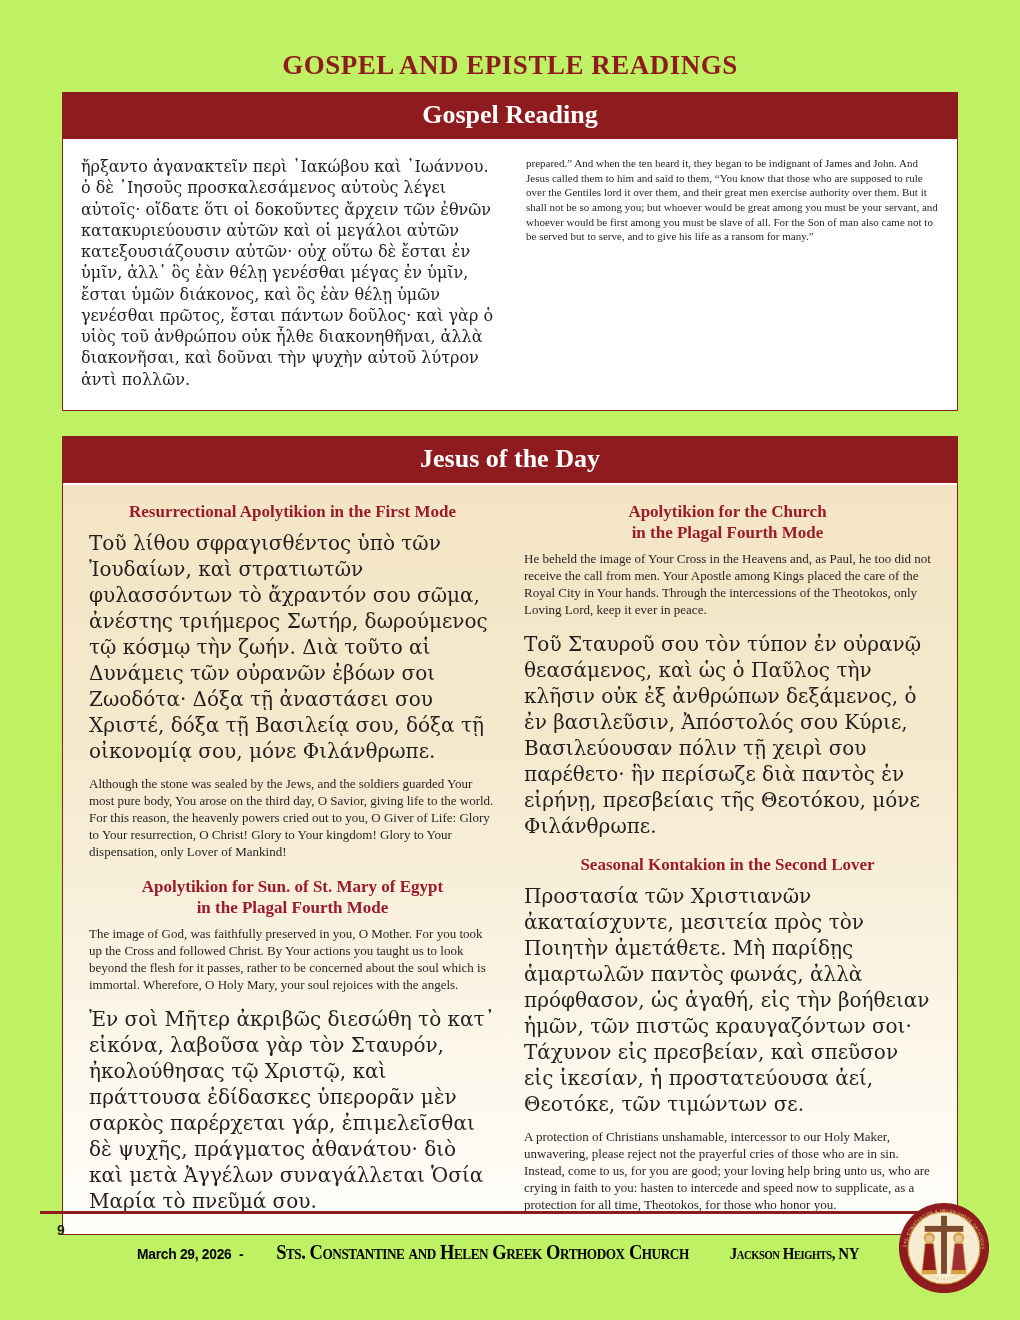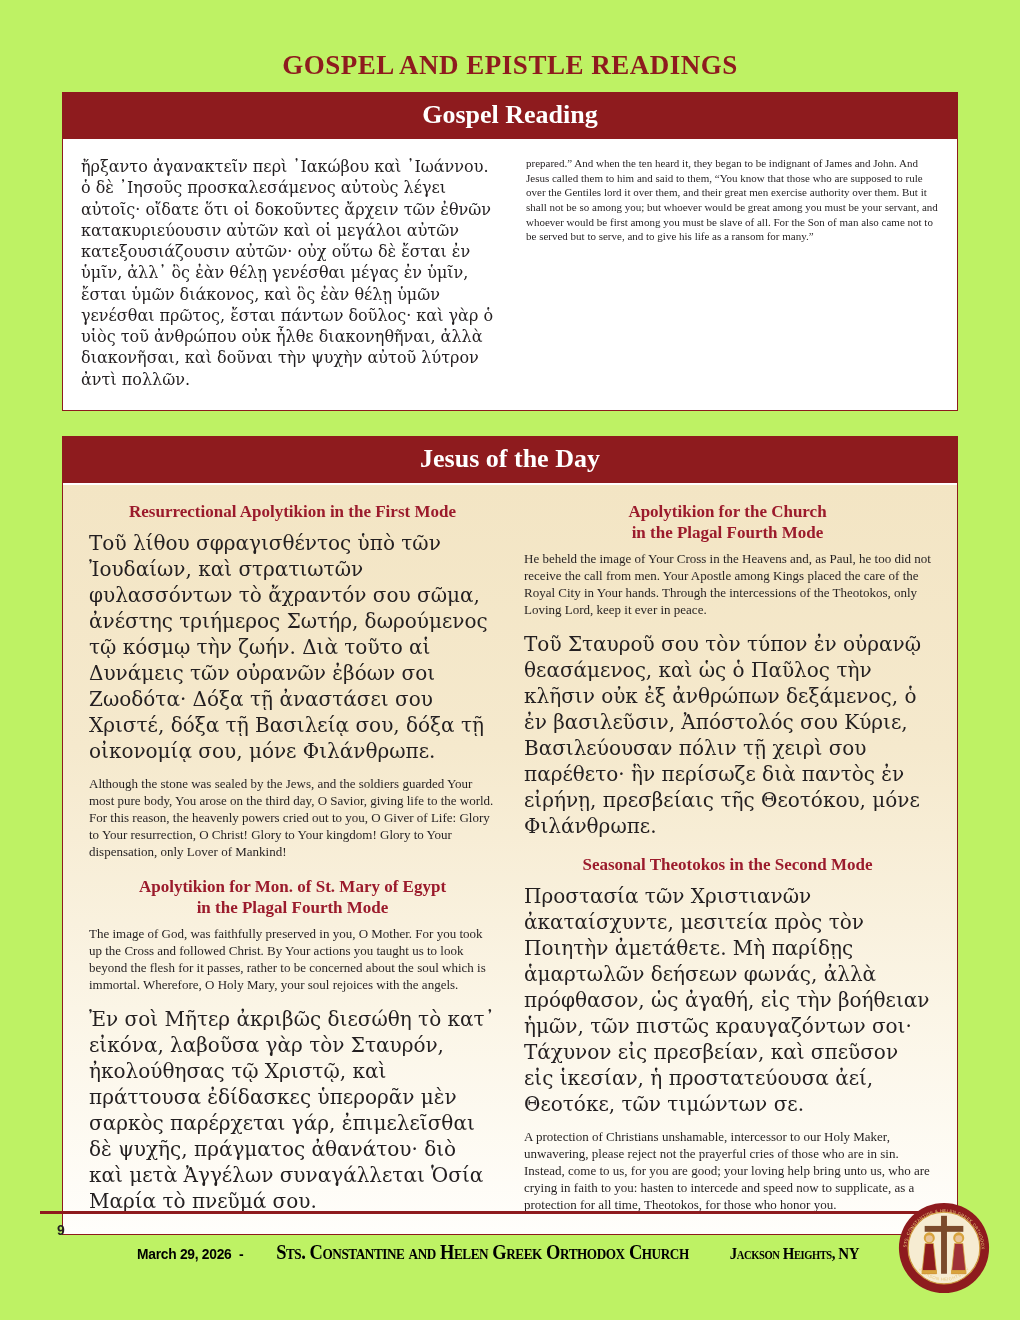--- a/index.html
+++ b/index.html
@@ -131,37 +131,37 @@
     <div class="banner">Jesus of the Day</div>
     <div class="hymns-content">
 
       <div class="col">
         <div class="hymn">
           <div class="hymn-title">Resurrectional Apolytikion in the First Mode</div>
           <p class="body-text greek">Τοῦ λίθου σφραγισθέντος ὑπὸ τῶν Ἰουδαίων, καὶ στρατιωτῶν φυλασσόντων τὸ ἄχραντόν σου σῶμα, ἀνέστης τριήμερος Σωτήρ, δωρούμενος τῷ κόσμῳ τὴν ζωήν. Διὰ τοῦτο αἱ Δυνάμεις τῶν οὐρανῶν ἐβόων σοι Ζωοδότα· Δόξα τῇ ἀναστάσει σου Χριστέ, δόξα τῇ Βασιλείᾳ σου, δόξα τῇ οἰκονομίᾳ σου, μόνε Φιλάνθρωπε.</p>
           <p class="body-text english">Although the stone was sealed by the Jews, and the soldiers guarded Your most pure body, You arose on the third day, O Savior, giving life to the world. For this reason, the heavenly powers cried out to you, O Giver of Life: Glory to Your resurrection, O Christ! Glory to Your kingdom! Glory to Your dispensation, only Lover of Mankind!</p>
         </div>
         <div class="hymn">
-          <div class="hymn-title">Apolytikion for Mon. of St. Mary of Egypt
+          <div class="hymn-title">Apolytikion for Sun. of St. Mary of Egypt
 in the Plagal Fourth Mode</div>
           <p class="body-text english">The image of God, was faithfully preserved in you, O Mother. For you took up the Cross and followed Christ. By Your actions you taught us to look beyond the flesh for it passes, rather to be concerned about the soul which is immortal. Wherefore, O Holy Mary, your soul rejoices with the angels.</p>
           <p class="body-text greek">Ἐν σοὶ Μῆτερ ἀκριβῶς διεσώθη τὸ κατ᾿ εἰκόνα, λαβοῦσα γὰρ τὸν Σταυρόν, ἠκολούθησας τῷ Χριστῷ, καὶ πράττουσα ἐδίδασκες ὑπερορᾶν μὲν σαρκὸς παρέρχεται γάρ, ἐπιμελεῖσθαι δὲ ψυχῆς, πράγματος ἀθανάτου· διὸ καὶ μετὰ Ἀγγέλων συναγάλλεται Ὁσία Μαρία τὸ πνεῦμά σου.</p>
         </div>
       </div>
 
       <div class="col">
         <div class="hymn">
           <div class="hymn-title">Apolytikion for the Church
 in the Plagal Fourth Mode</div>
           <p class="body-text english">He beheld the image of Your Cross in the Heavens and, as Paul, he too did not receive the call from men. Your Apostle among Kings placed the care of the Royal City in Your hands. Through the intercessions of the Theotokos, only Loving Lord, keep it ever in peace.</p>
           <p class="body-text greek">Τοῦ Σταυροῦ σου τὸν τύπον ἐν οὐρανῷ θεασάμενος, καὶ ὡς ὁ Παῦλος τὴν κλῆσιν οὐκ ἐξ ἀνθρώπων δεξάμενος, ὁ ἐν βασιλεῦσιν, Ἀπόστολός σου Κύριε, Βασιλεύουσαν πόλιν τῇ χειρὶ σου παρέθετο· ἣν περίσωζε διὰ παντὸς ἐν εἰρήνῃ, πρεσβείαις τῆς Θεοτόκου, μόνε Φιλάνθρωπε.</p>
         </div>
         <div class="hymn">
-          <div class="hymn-title">Seasonal Theotokos in the Second Mode</div>
-          <p class="body-text greek">Προστασία τῶν Χριστιανῶν ἀκαταίσχυντε, μεσιτεία πρὸς τὸν Ποιητὴν ἀμετάθετε. Μὴ παρίδῃς ἁμαρτωλῶν δεήσεων φωνάς, ἀλλὰ πρόφθασον, ὡς ἀγαθή, εἰς τὴν βοήθειαν ἡμῶν, τῶν πιστῶς κραυγαζόντων σοι· Τάχυνον εἰς πρεσβείαν, καὶ σπεῦσον εἰς ἱκεσίαν, ἡ προστατεύουσα ἀεί, Θεοτόκε, τῶν τιμώντων σε.</p>
+          <div class="hymn-title">Seasonal Kontakion in the Second Lover</div>
+          <p class="body-text greek">Προστασία τῶν Χριστιανῶν ἀκαταίσχυντε, μεσιτεία πρὸς τὸν Ποιητὴν ἀμετάθετε. Μὴ παρίδῃς ἁμαρτωλῶν παντὸς φωνάς, ἀλλὰ πρόφθασον, ὡς ἀγαθή, εἰς τὴν βοήθειαν ἡμῶν, τῶν πιστῶς κραυγαζόντων σοι· Τάχυνον εἰς πρεσβείαν, καὶ σπεῦσον εἰς ἱκεσίαν, ἡ προστατεύουσα ἀεί, Θεοτόκε, τῶν τιμώντων σε.</p>
           <p class="body-text english">A protection of Christians unshamable, intercessor to our Holy Maker, unwavering, please reject not the prayerful cries of those who are in sin. Instead, come to us, for you are good; your loving help bring unto us, who are crying in faith to you: hasten to intercede and speed now to supplicate, as a protection for all time, Theotokos, for those who honor you.</p>
         </div>
       </div>
 
     </div>
   </div>
 
   <div class="footer">
     <div class="footer-rule"></div>
     <div class="page-number">9</div>

